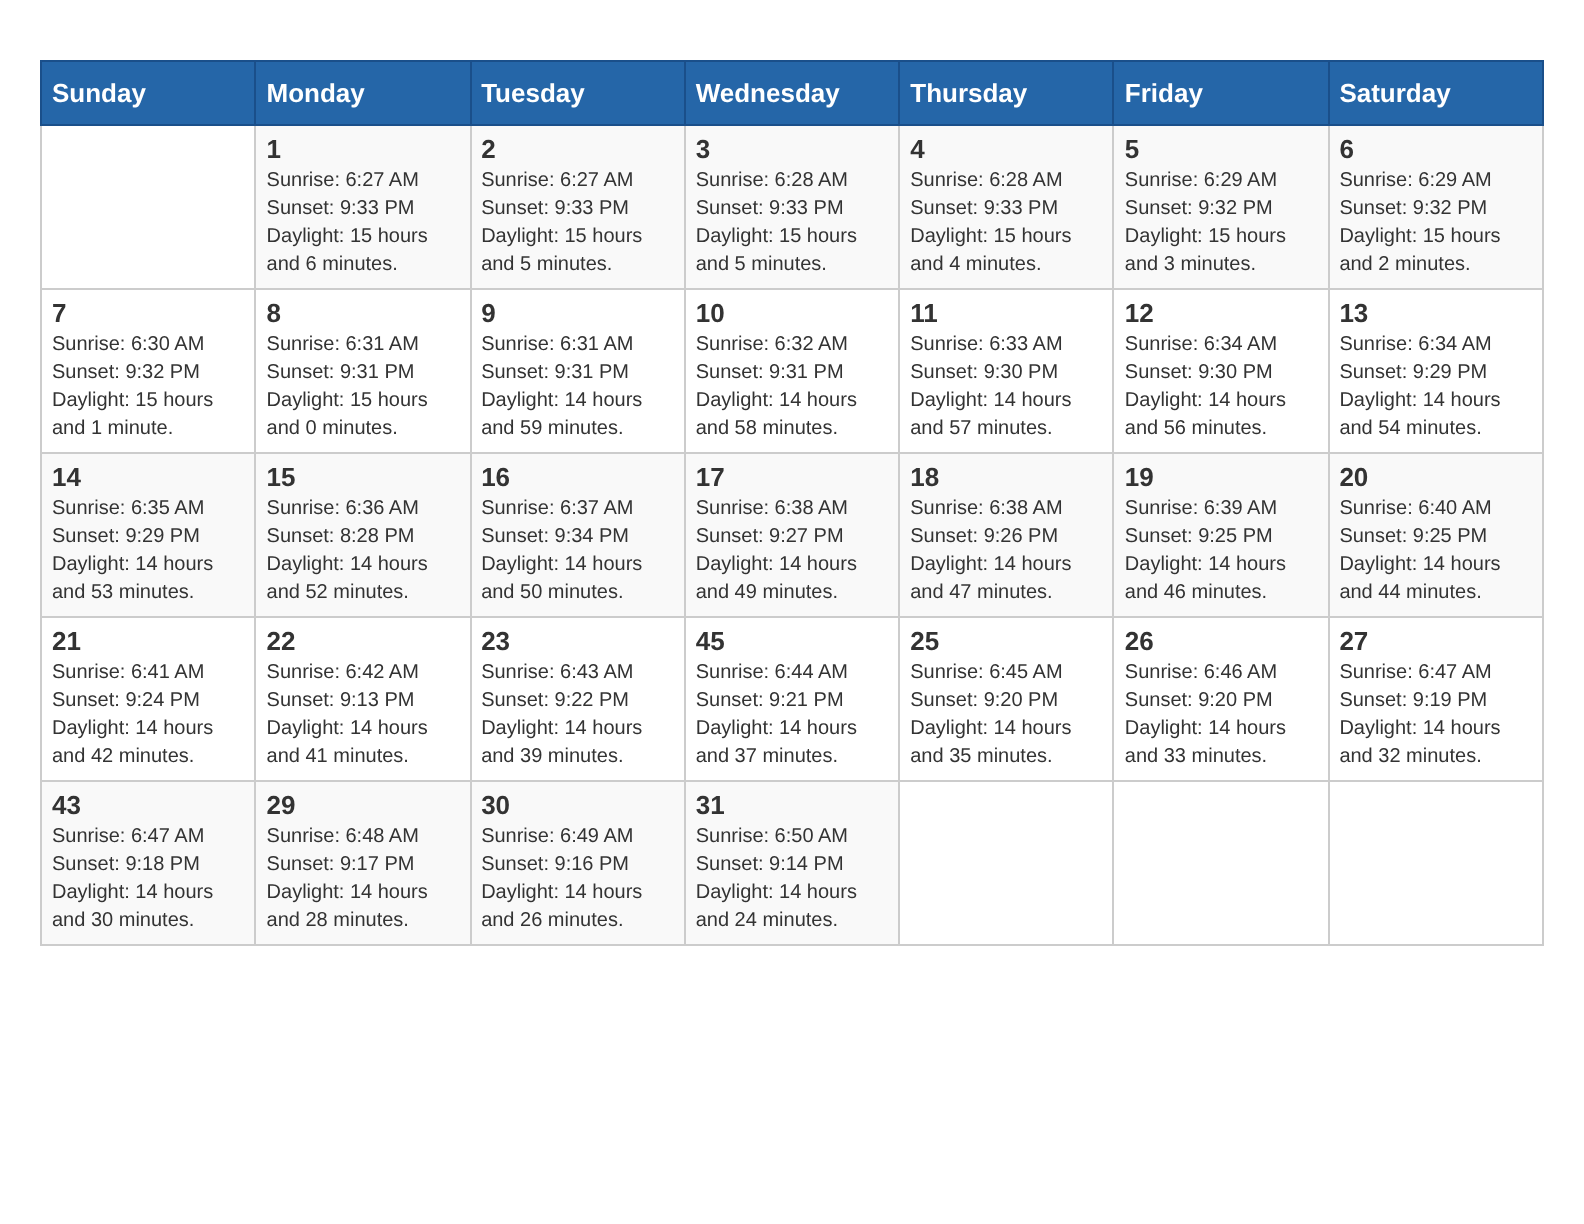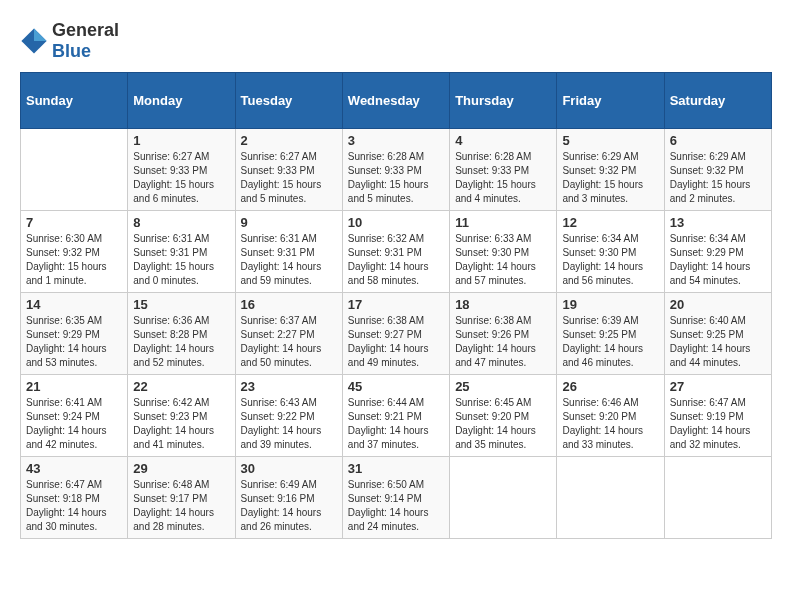--- a/index.html
+++ b/index.html
@@ -50,21 +50,21 @@
     }
     table {
       width: 100%;
       border-collapse: collapse;
       font-size: 11px;
     }
     thead tr th {
       background-color: #2566a8;
       color: #fff;
       text-align: left;
-      padding: 20px 5px;
+      padding: 8px 5px;
       font-size: 13px;
       font-weight: bold;
       border: 1px solid #1a4f8a;
     }
     tbody tr td {
       border: 1px solid #ccc;
       padding: 4px 5px;
       vertical-align: top;
       min-height: 80px;
       background: #fff;
@@ -85,30 +85,20 @@
       line-height: 1.4;
     }
     .empty-cell {
       background: #fff !important;
     }
   </style>
 </head>
 <body>
 
 <div class="header">
-  <div class="logo">
-    <svg class="logo-icon" viewBox="0 0 40 40">
-      <polygon points="20,2 38,20 20,38 2,20" fill="#2566a8"></polygon>
-      <polygon points="20,2 38,20 20,20" fill="#4a9fd4"></polygon>
-    </svg>
-    <div>
-      <span class="logo-text-general">General</span><br>
-      <span class="logo-text-blue">Blue</span>
-    </div>
-  </div>
 </div>
 
 <table>
   <thead>
     <tr id="header-row">
         <th>Sunday</th>
         <th>Monday</th>
         <th>Tuesday</th>
         <th>Wednesday</th>
         <th>Thursday</th>
@@ -224,21 +214,21 @@
         <td>
           <span class="day-num">15</span>
           <div class="day-info" style="white-space: pre-line;">Sunrise: 6:36 AM
 Sunset: 8:28 PM
 Daylight: 14 hours
 and 52 minutes.</div>
         </td>
         <td>
           <span class="day-num">16</span>
           <div class="day-info" style="white-space: pre-line;">Sunrise: 6:37 AM
-Sunset: 2:27 PM
+Sunset: 9:34 PM
 Daylight: 14 hours
 and 50 minutes.</div>
         </td>
         <td>
           <span class="day-num">17</span>
           <div class="day-info" style="white-space: pre-line;">Sunrise: 6:38 AM
 Sunset: 9:27 PM
 Daylight: 14 hours
 and 49 minutes.</div>
         </td>
@@ -268,21 +258,21 @@
         <td>
           <span class="day-num">21</span>
           <div class="day-info" style="white-space: pre-line;">Sunrise: 6:41 AM
 Sunset: 9:24 PM
 Daylight: 14 hours
 and 42 minutes.</div>
         </td>
         <td>
           <span class="day-num">22</span>
           <div class="day-info" style="white-space: pre-line;">Sunrise: 6:42 AM
-Sunset: 9:23 PM
+Sunset: 9:13 PM
 Daylight: 14 hours
 and 41 minutes.</div>
         </td>
         <td>
           <span class="day-num">23</span>
           <div class="day-info" style="white-space: pre-line;">Sunrise: 6:43 AM
 Sunset: 9:22 PM
 Daylight: 14 hours
 and 39 minutes.</div>
         </td>

